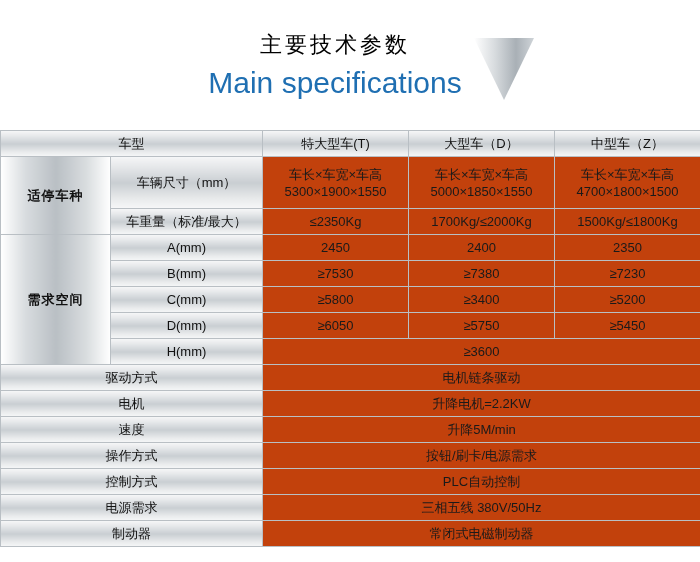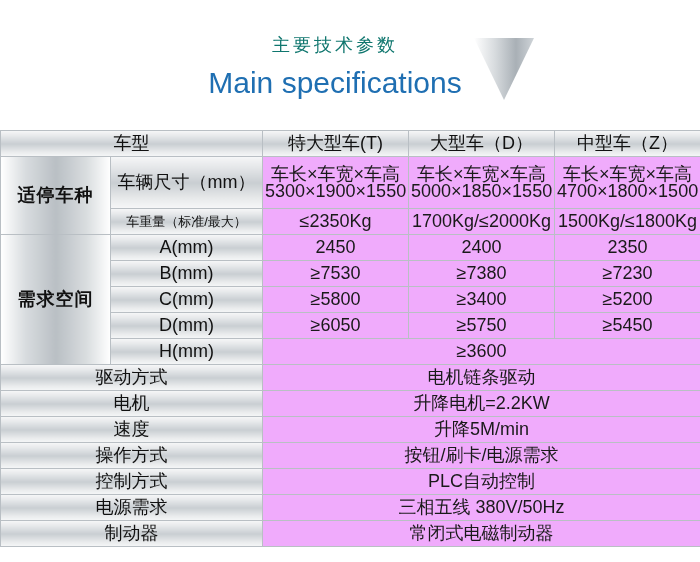--- a/index.html
+++ b/index.html
@@ -24,22 +24,22 @@
   }
   .header-text {
     position: absolute;
     left: 0;
     top: 28px;
     width: 700px;
     text-align: center;
     padding-right: 30px;
   }
   .title-cn {
-    font-size: 18px;
-    color: #0f766e;
+    font-size: 22px;
+    color: #000000;
     letter-spacing: 3px;
     line-height: 34px;
     font-weight: normal;
     margin: 0;
   }
   .title-en {
     font-size: 30px;
     color: #1f6fb2;
     line-height: 38px;
     font-weight: normal;
@@ -56,42 +56,42 @@
 
   
   .spec-table {
     border-collapse: collapse;
     width: 700px;
     table-layout: fixed;
     margin: 0;
   }
   .spec-table td {
     border: 1px solid #b9bfc4;
-    font-size: 18px;
+    font-size: 13px;
     text-align: center;
     vertical-align: middle;
     padding: 3px 2px;
     line-height: 17px;
     height: 26px;
   }
   
   .lbl {
     background: linear-gradient(to bottom, #f4f5f6 0%, #e6e8ea 18%, #c9ced2 50%, #e9ebec 82%, #f6f7f8 100%);
     font-weight: normal;
     color: #111;
   }
   .lbl-big {
     background: linear-gradient(to right, #ffffff 0%, #d8dcdf 22%, #b9bfc4 50%, #d9dddf 78%, #ffffff 100%);
     font-weight: bold;
     color: #111;
     font-size: 14px;
     letter-spacing: 1px;
   }
   .val {
-    background: #f0abfc;
+    background: #c2410c;
   }
   .two-line { line-height: 16px; font-size: 12.5px; }
   .nowrap { white-space: nowrap; }
 </style>
 </head>
 <body>
 
 <div class="header">
   <div class="header-text">
     <p class="title-cn">主要技术参数</p>

